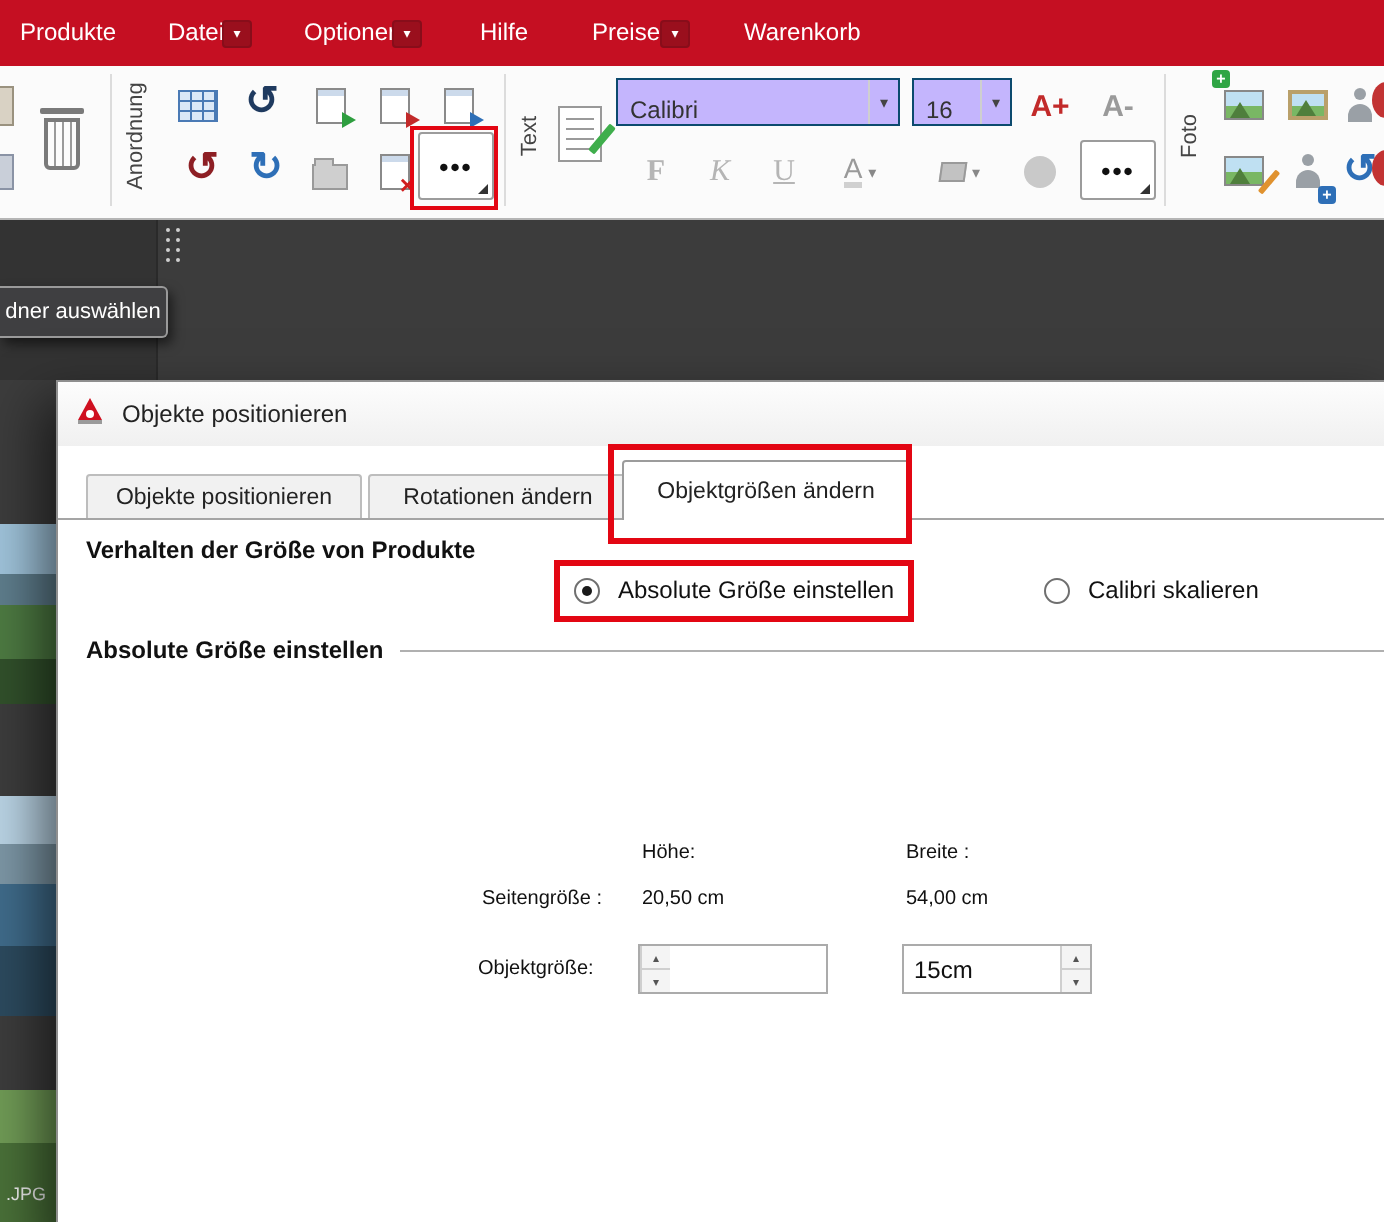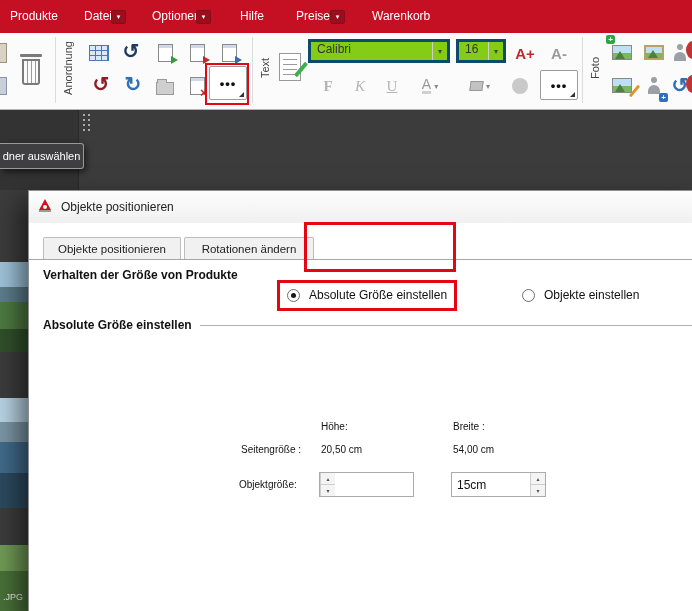--- a/index.html
+++ b/index.html
@@ -56,22 +56,22 @@
           border-left:5px solid transparent;border-bottom:5px solid #333}
 
   .textedit{width:22px;height:28px;background:#fff;border:1px solid #999;position:relative;display:inline-block}
   .textedit::before{content:"";position:absolute;top:5px;left:3px;right:3px;height:1px;background:#9a9a9a;
                     box-shadow:0 5px 0 #9a9a9a,0 10px 0 #9a9a9a,0 15px 0 #9a9a9a}
   .pen{position:absolute;width:4px;height:17px;background:#3fae4c;right:-3px;top:7px;
        transform:rotate(40deg);border-radius:1px}
   .pen2{position:absolute;width:3px;height:14px;background:#e0922f;right:2px;bottom:2px;
         transform:rotate(40deg);border-radius:1px}
 
-  .combo{position:absolute;background:#84cc16;border:3px solid #0c4a6e;display:flex;
-         align-items:flex-start;font-size:12px;color:#333;cursor:pointer}
+  .combo{position:absolute;background:#c4b5fd;border:1px solid #0c4a6e;display:flex;
+         align-items:flex-end;font-size:12px;color:#333;cursor:pointer}
   .combo .cv{flex:1;padding-left:6px;text-align:left;overflow:hidden;white-space:nowrap}
   .carrow{width:15px;align-self:stretch;border-left:1px solid #cfcfcf;display:flex;
           align-items:center;justify-content:center;font-size:8px;color:#444}
   .carrow-sm{font-size:8px;color:#888;margin-left:3px}
 
   .inc span{color:#c22a2a;font-weight:bold;font-size:15px}
   .dec span{color:#9a9a9a;font-weight:bold;font-size:15px}
   .fmt span{font-family:"Liberation Serif",serif;font-size:15px;color:#b5b5b5}
   .fmt.b span{font-weight:bold}
   .fmt.i span{font-style:italic}
@@ -331,30 +331,31 @@
             <path d="M2 13 L8 2 L14 13 Z" fill="#cf1020"></path>
             <circle cx="8" cy="10" r="2" fill="#fff"></circle>
             <rect x="2" y="13" width="12" height="2" fill="#9a9a9a"></rect>
           </svg></span>
       <span class="d-title">Objekte positionieren</span>
     </div>
 
     <div class="tabline"></div>
     <div class="tab t-inactive" style="left:14px;width:138px">Objekte positionieren</div>
     <div class="tab t-inactive" style="left:155px;width:130px">Rotationen ändern</div>
+    <div class="tab t-active" style="left:282px;width:144px">Objektgrößen ändern</div>
 
     <div class="d-group-title">Verhalten der Größe von Produkte</div>
 
     <div class="radio-row" style="left:258px">
       <span class="radio checked"></span>
       <span>Absolute Größe einstellen</span>
     </div>
     <div class="radio-row" style="left:493px">
       <span class="radio"></span>
-      <span>Objekte einstellen</span>
+      <span>Calibri skalieren</span>
     </div>
 
     <div class="sec-header">
       <span class="t">Absolute Größe einstellen</span>
       <span class="line"></span>
     </div>
 
     <span class="dl" style="left:292px;top:230px">Höhe:</span>
     <span class="dl" style="left:424px;top:230px">Breite :</span>
     <span class="dl" style="left:212px;top:253px">Seitengröße :</span>

